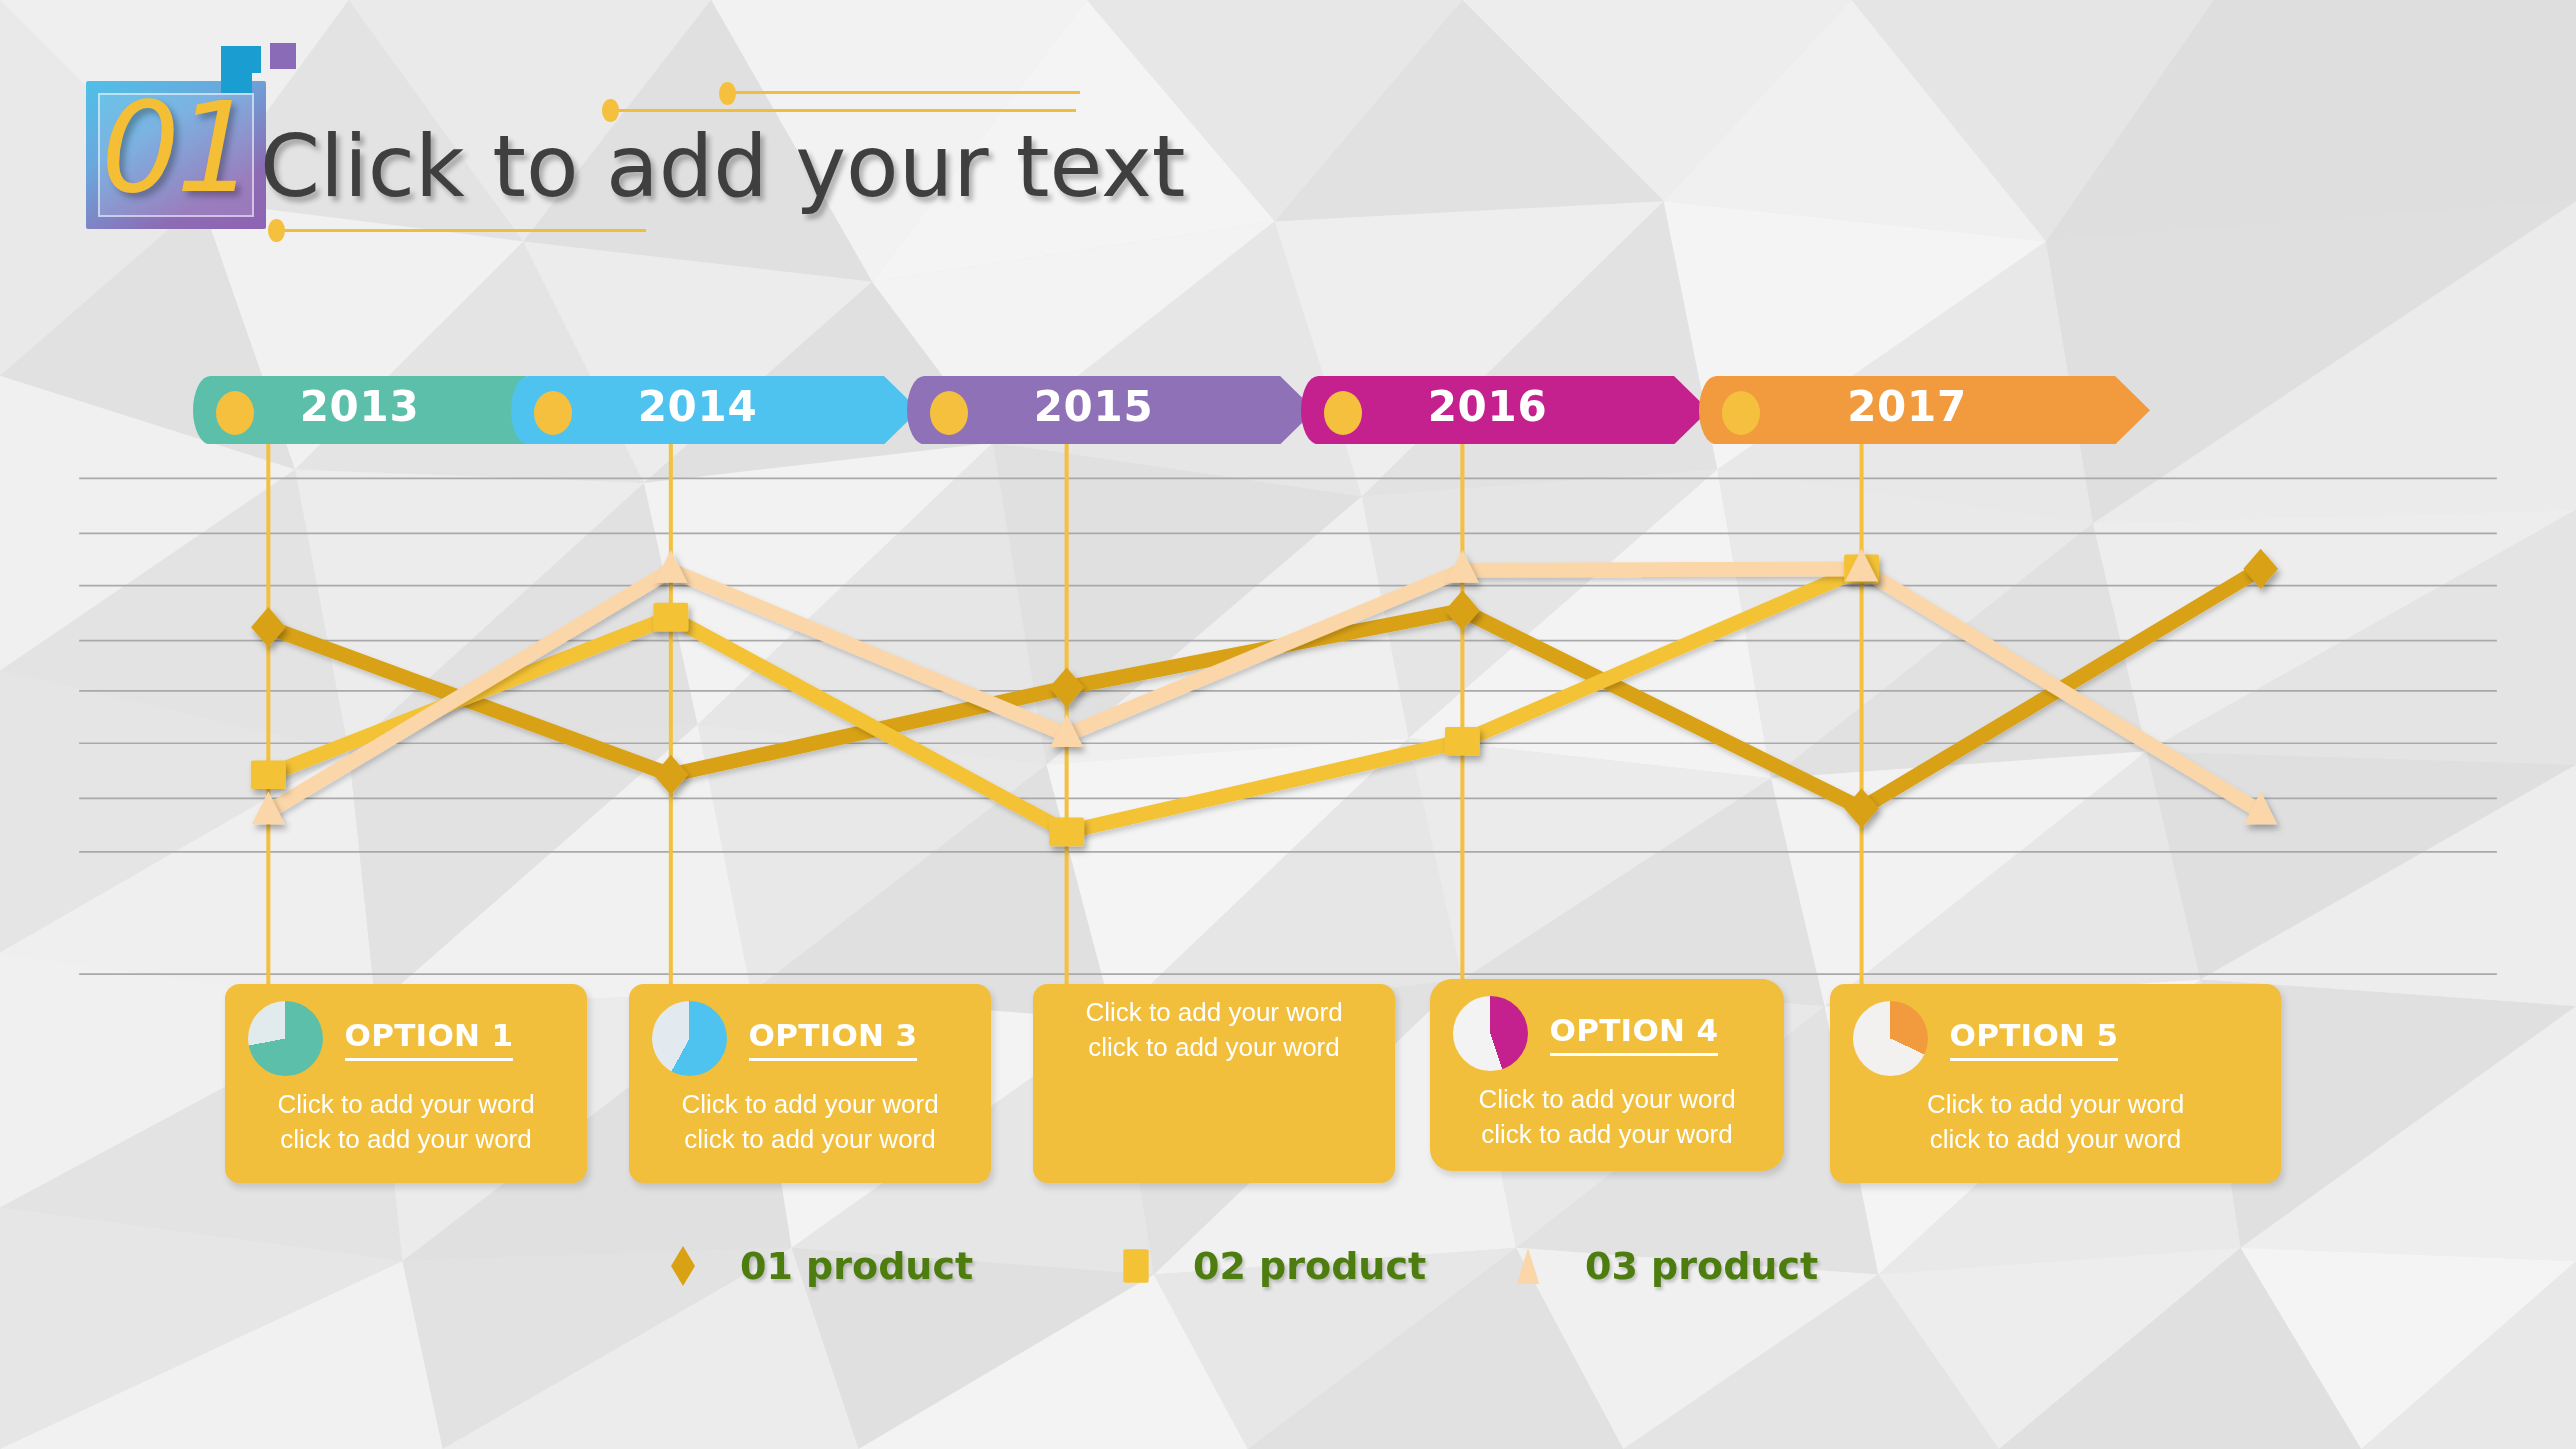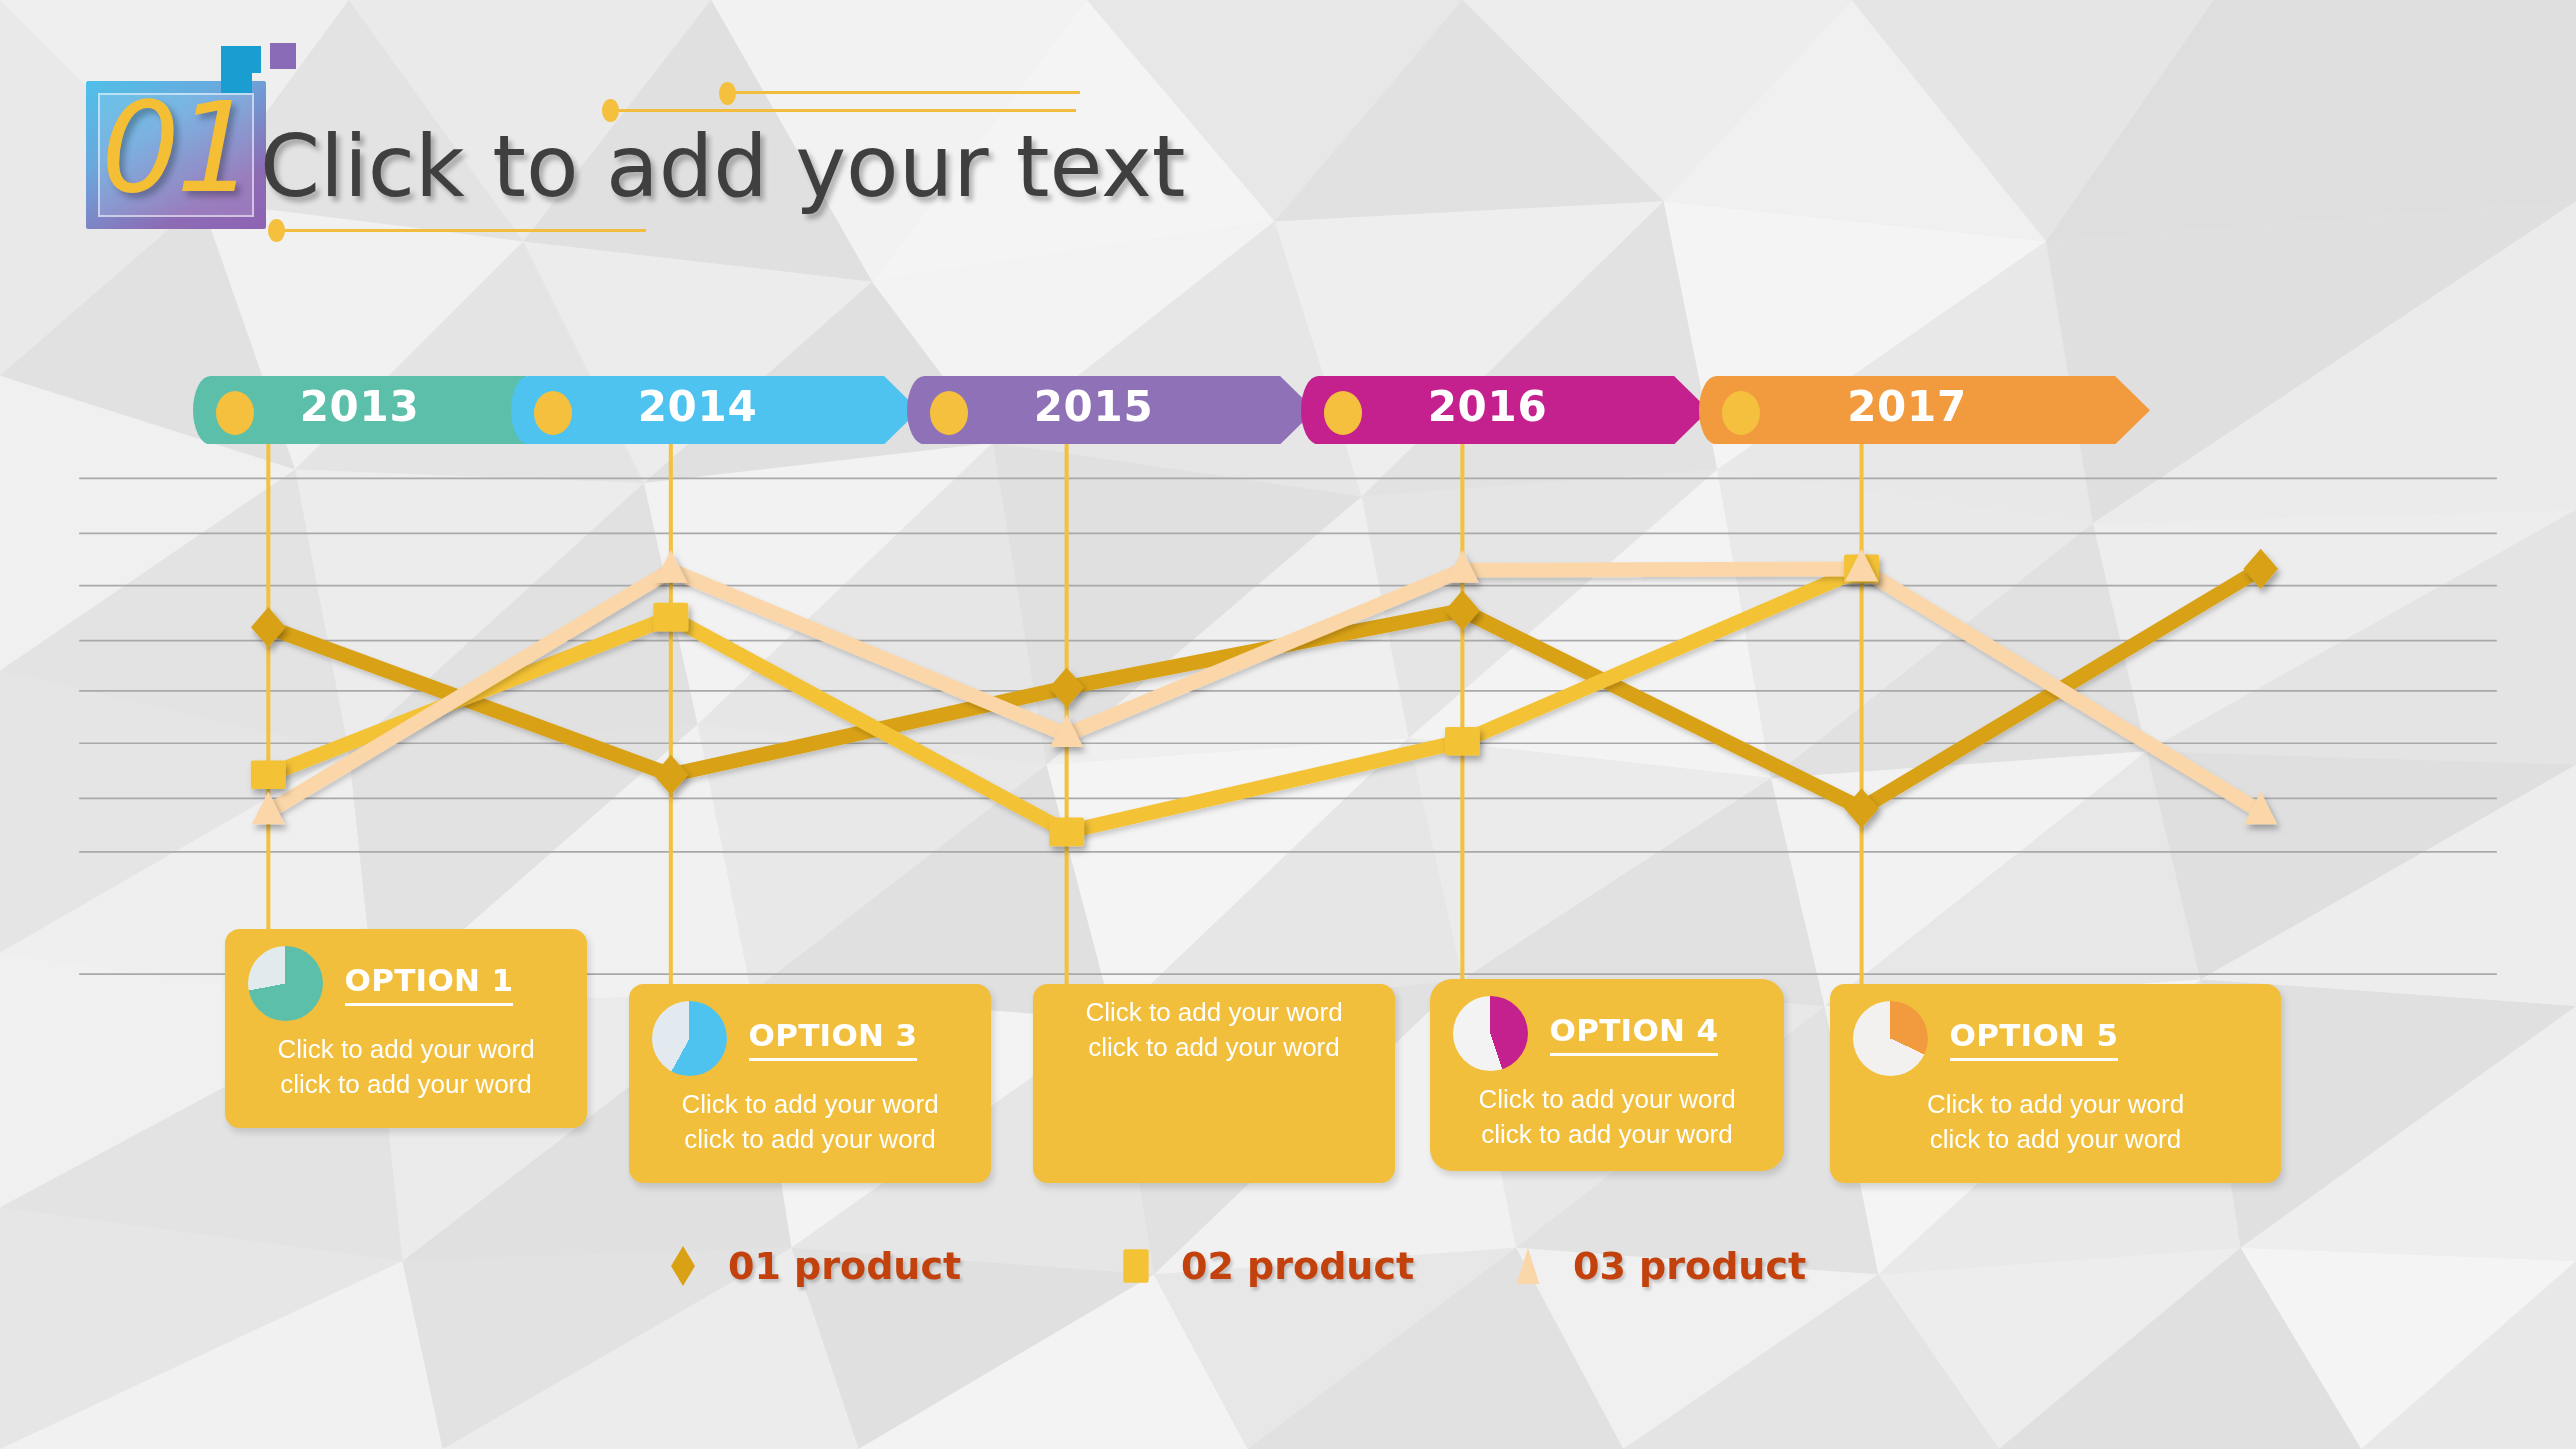--- a/index.html
+++ b/index.html
@@ -94,22 +94,22 @@
     text-align:center; color:#ffffff;
     font-size:26px; line-height:35px;
     margin-top:10.7px; padding:0 8px;
   }
 
   
   .legend { position:absolute; top:1244px; left:0; width:2576px; height:87px; z-index:18; }
   .legend-item { position:absolute; display:flex; align-items:center; }
   .legend-label {
     font-family:"DejaVu Sans", sans-serif; font-weight:bold;
-    font-size:38px; color:#c2410c;
-    margin-left:23px; white-space:nowrap;
+    font-size:38px; color:#4d7c0f;
+    margin-left:35px; white-space:nowrap;
     text-shadow:2px 2.7px 3.4px rgba(0,0,0,.2);
   }
   .lg-mark { width:44px; height:44px; flex:0 0 auto; }
 </style>
 </head>
 <body>
 
 <div id="stage">
 
   <svg id="bg" viewBox="0 0 3840 2160" preserveAspectRatio="none">
@@ -313,21 +313,21 @@
         <svg class="year-shape" viewBox="0 0 672 102" preserveAspectRatio="none">
           <path d="M 26,0 L 620,0 L 672,51 L 620,102 L 26,102
      A 26,51 0 0 1 26,0 Z" fill="#f29b3e"></path>
         </svg>
         <div class="year-dot" style="background: rgb(244, 192, 62);"></div>
         <div class="year-label">2017</div>
       </div>
     </div>
 
   <div id="cards">
-      <div class="opt-card" style="left: 225px; top: 929px; width: 362px; height: 199px;">
+      <div class="opt-card" style="left: 225px; top: 984px; width: 362px; height: 199px;">
         <div class="opt-top" style="padding-top: 17.4px;">
           <div class="opt-pie" style="background: conic-gradient(rgb(91, 191, 169) 0deg, rgb(91, 191, 169) 259.2deg, rgb(225, 235, 238) 259.2deg, rgb(225, 235, 238) 360deg);"></div>
           <div class="opt-title-wrap">
             <div class="opt-title">OPTION 1</div>
             <div class="opt-underline"></div>
           </div>
         </div>
         <div class="opt-body">
           <div>Click to add your word</div>
           <div>click to add your word</div>

